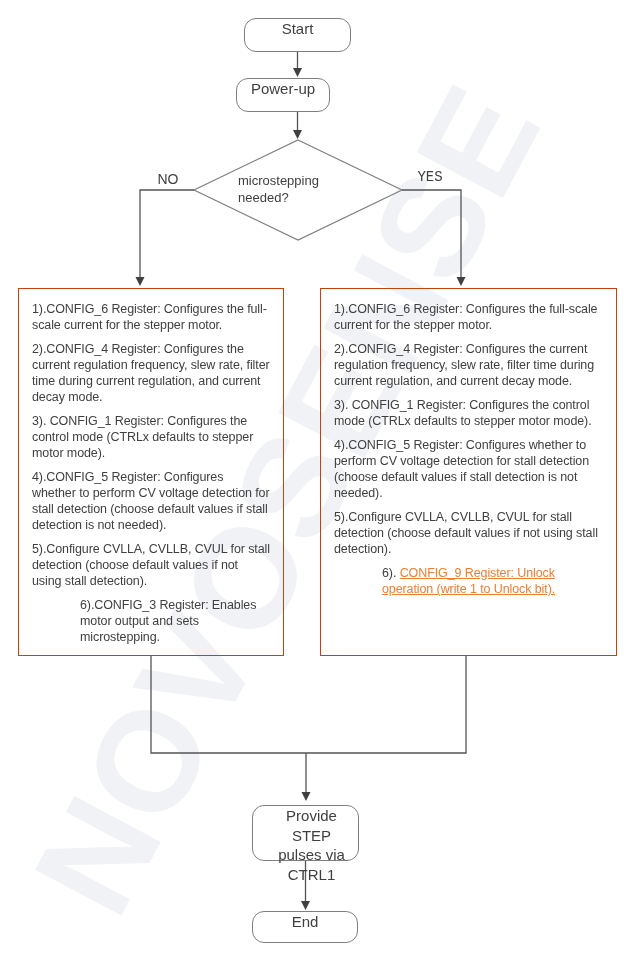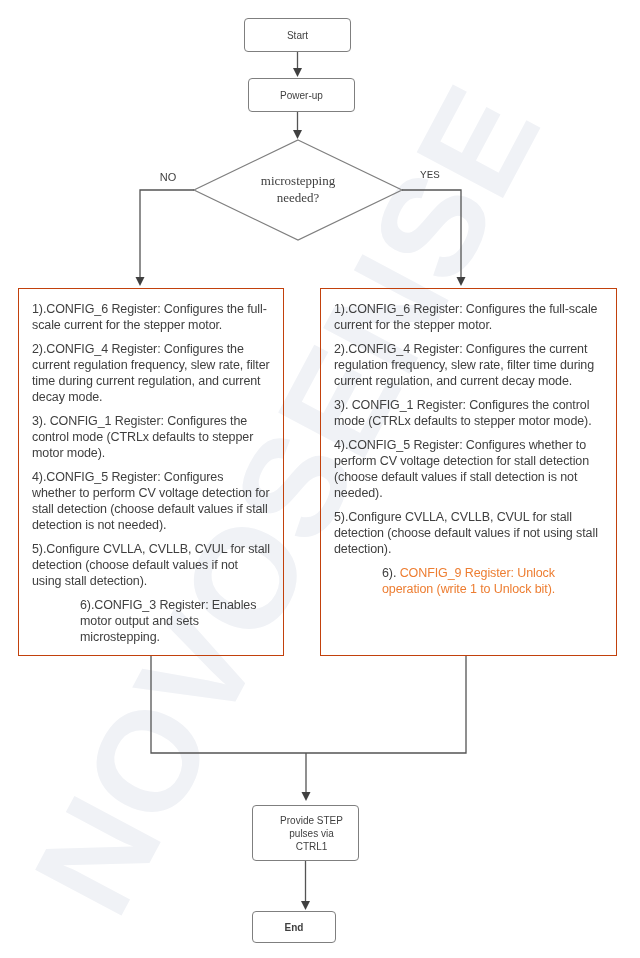--- a/index.html
+++ b/index.html
@@ -36,72 +36,71 @@
     left: 0; top: 0;
     z-index: 1;
   }
   .conn { stroke: var(--line, #545454); stroke-width: 1.3; fill: none; }
   .shape { stroke: var(--border, #7F7F7F); stroke-width: 1.2; fill: none; }
   .arrowhead { fill: #404040; stroke: none; }
   .node {
     position: absolute;
     z-index: 2;
     border: 1.4px solid var(--border, #7F7F7F);
-    border-radius: 4px;
+    border-radius: 12px;
     background: transparent;
     display: flex;
-    align-items: center;
+    align-items: flex-start;
     justify-content: center;
     text-align: center;
-    font-size: 10px;
+    font-size: 15px;
     color: var(--text, #3F3F3F);
     line-height: 1.3;
     box-sizing: border-box;
     padding: 0 8px;
   }
   .label {
     position: absolute;
     z-index: 2;
-    font-size: 11px;
+    font-size: 14px;
     color: var(--text, #3F3F3F);
     text-align: center;
   }
   .decision-text {
     position: absolute;
     z-index: 2;
     left: 238px; top: 173px;
     width: 120px;
     font-size: 13px;
     line-height: 1.28;
-    text-align: center;
+    text-align: left;
     color: var(--text, #3F3F3F);
-    font-family: Liberation Serif, serif;
   }
   .bigbox {
     position: absolute;
     z-index: 2;
     border: 1px solid #c2410c;
     background: transparent;
     box-sizing: border-box;
     padding: 12px 13px;
     font-size: 12.5px;
     line-height: 16px;
     letter-spacing: -0.1px;
     color: var(--text, #3F3F3F);
     overflow: hidden;
   }
   .bigbox p { margin: 0 0 8px 0; }
   .bigbox p:last-child { margin-bottom: 0; margin-left: 48px; }
-  .hl { color: var(--accent, #ED7D31); }
+  .hl { color: var(--accent, #ED7D31); text-decoration: underline; }
   #box-left  { left: 18px;  top: 288px; width: 266px; height: 368px; }
   #box-right { left: 320px; top: 288px; width: 297px; height: 368px; }
   #node-start    { left: 244px; top: 18px;  width: 107px; height: 34px; }
-  #node-powerup  { left: 248px; top: 78px;  width: 107px; height: 34px; }
+  #node-powerup  { left: 236px; top: 78px;  width: 94px; height: 34px; }
   #node-provide  { left: 252px; top: 805px; width: 107px; height: 56px; padding-left: 20px; }
-  #node-end      { left: 252px; top: 911px; width: 84px; height: 32px; font-weight: bold; }
+  #node-end      { left: 252px; top: 911px; width: 106px; height: 32px; }
   #label-no  { left: 148px; top: 171px; width: 40px; }
   #label-yes { left: 408px; top: 169px; width: 44px; font-family: Liberation Mono, monospace; }
 </style>
 </head>
 <body>
 
 <div class="canvas">
 
   <div class="watermark">NOVOSENSE</div>
 

